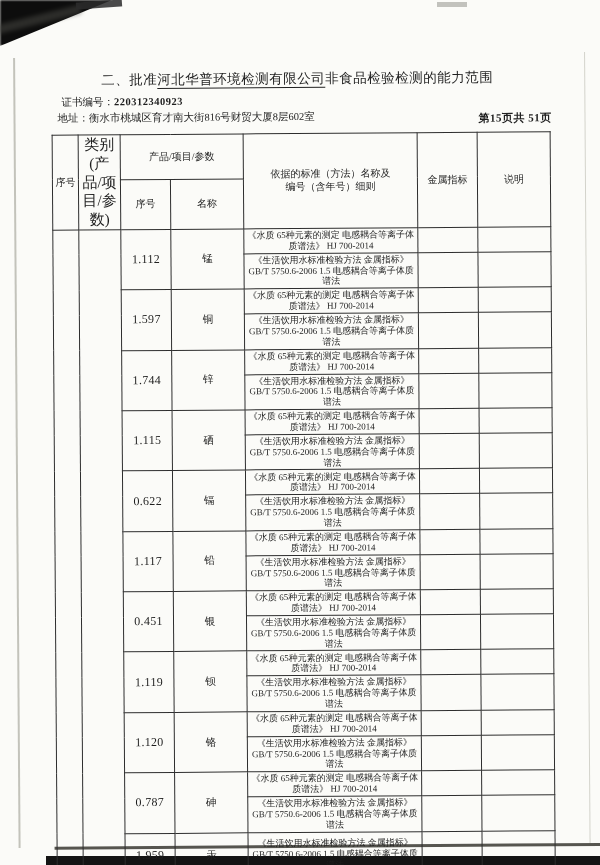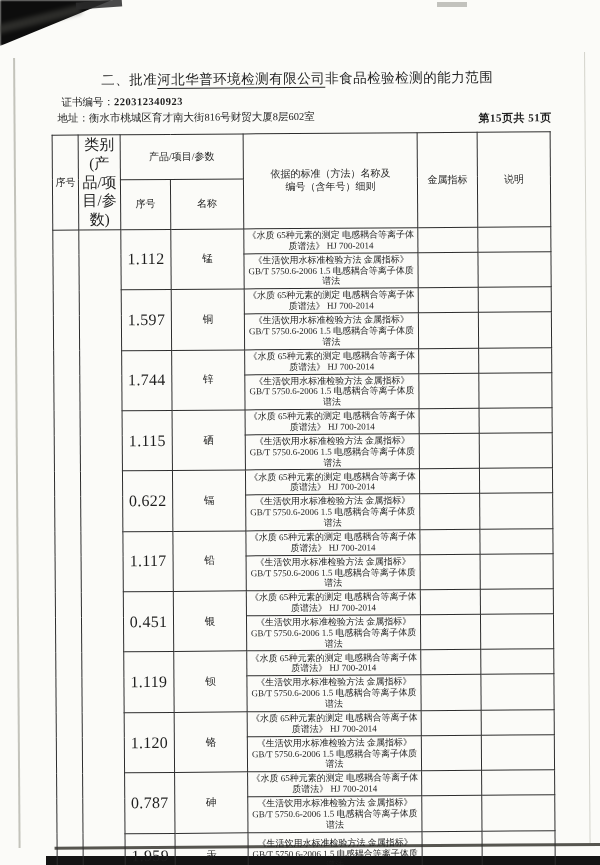--- a/index.html
+++ b/index.html
@@ -56,21 +56,21 @@
   .cap thead tr.h1{height:26px;}
   .cap thead tr.h2{height:29px;}
   .cap th{font-size:10px;line-height:1.2;}
   .cap th .wrap{display:inline-block;line-height:1.25;}
   .cap th .w-cat{max-width:38px;font-size:15px;}
   .cap th .w-std{max-width:128px;font-family:Liberation Serif, serif;}
   .cap tr.sub-a{height:25px;}
   .cap tr.sub-b{height:30px;}
   .cap tr.sub-last{height:45px;}
   .cap td.std{font-size:9px;line-height:1.2;padding:1px 2px;}
-  .cap td.num{font-size:16px;letter-spacing:.3px;}
+  .cap td.num{font-size:12px;letter-spacing:.3px;}
   .cap td.name{font-size:10.5px;}
 </style>
 </head>
 <body>
 
 <div id="scan-bg"></div>
 
 <div class="corner-wedge"></div>
 <div class="corner-wedge2"></div>
 <div class="top-mark-a"></div>

